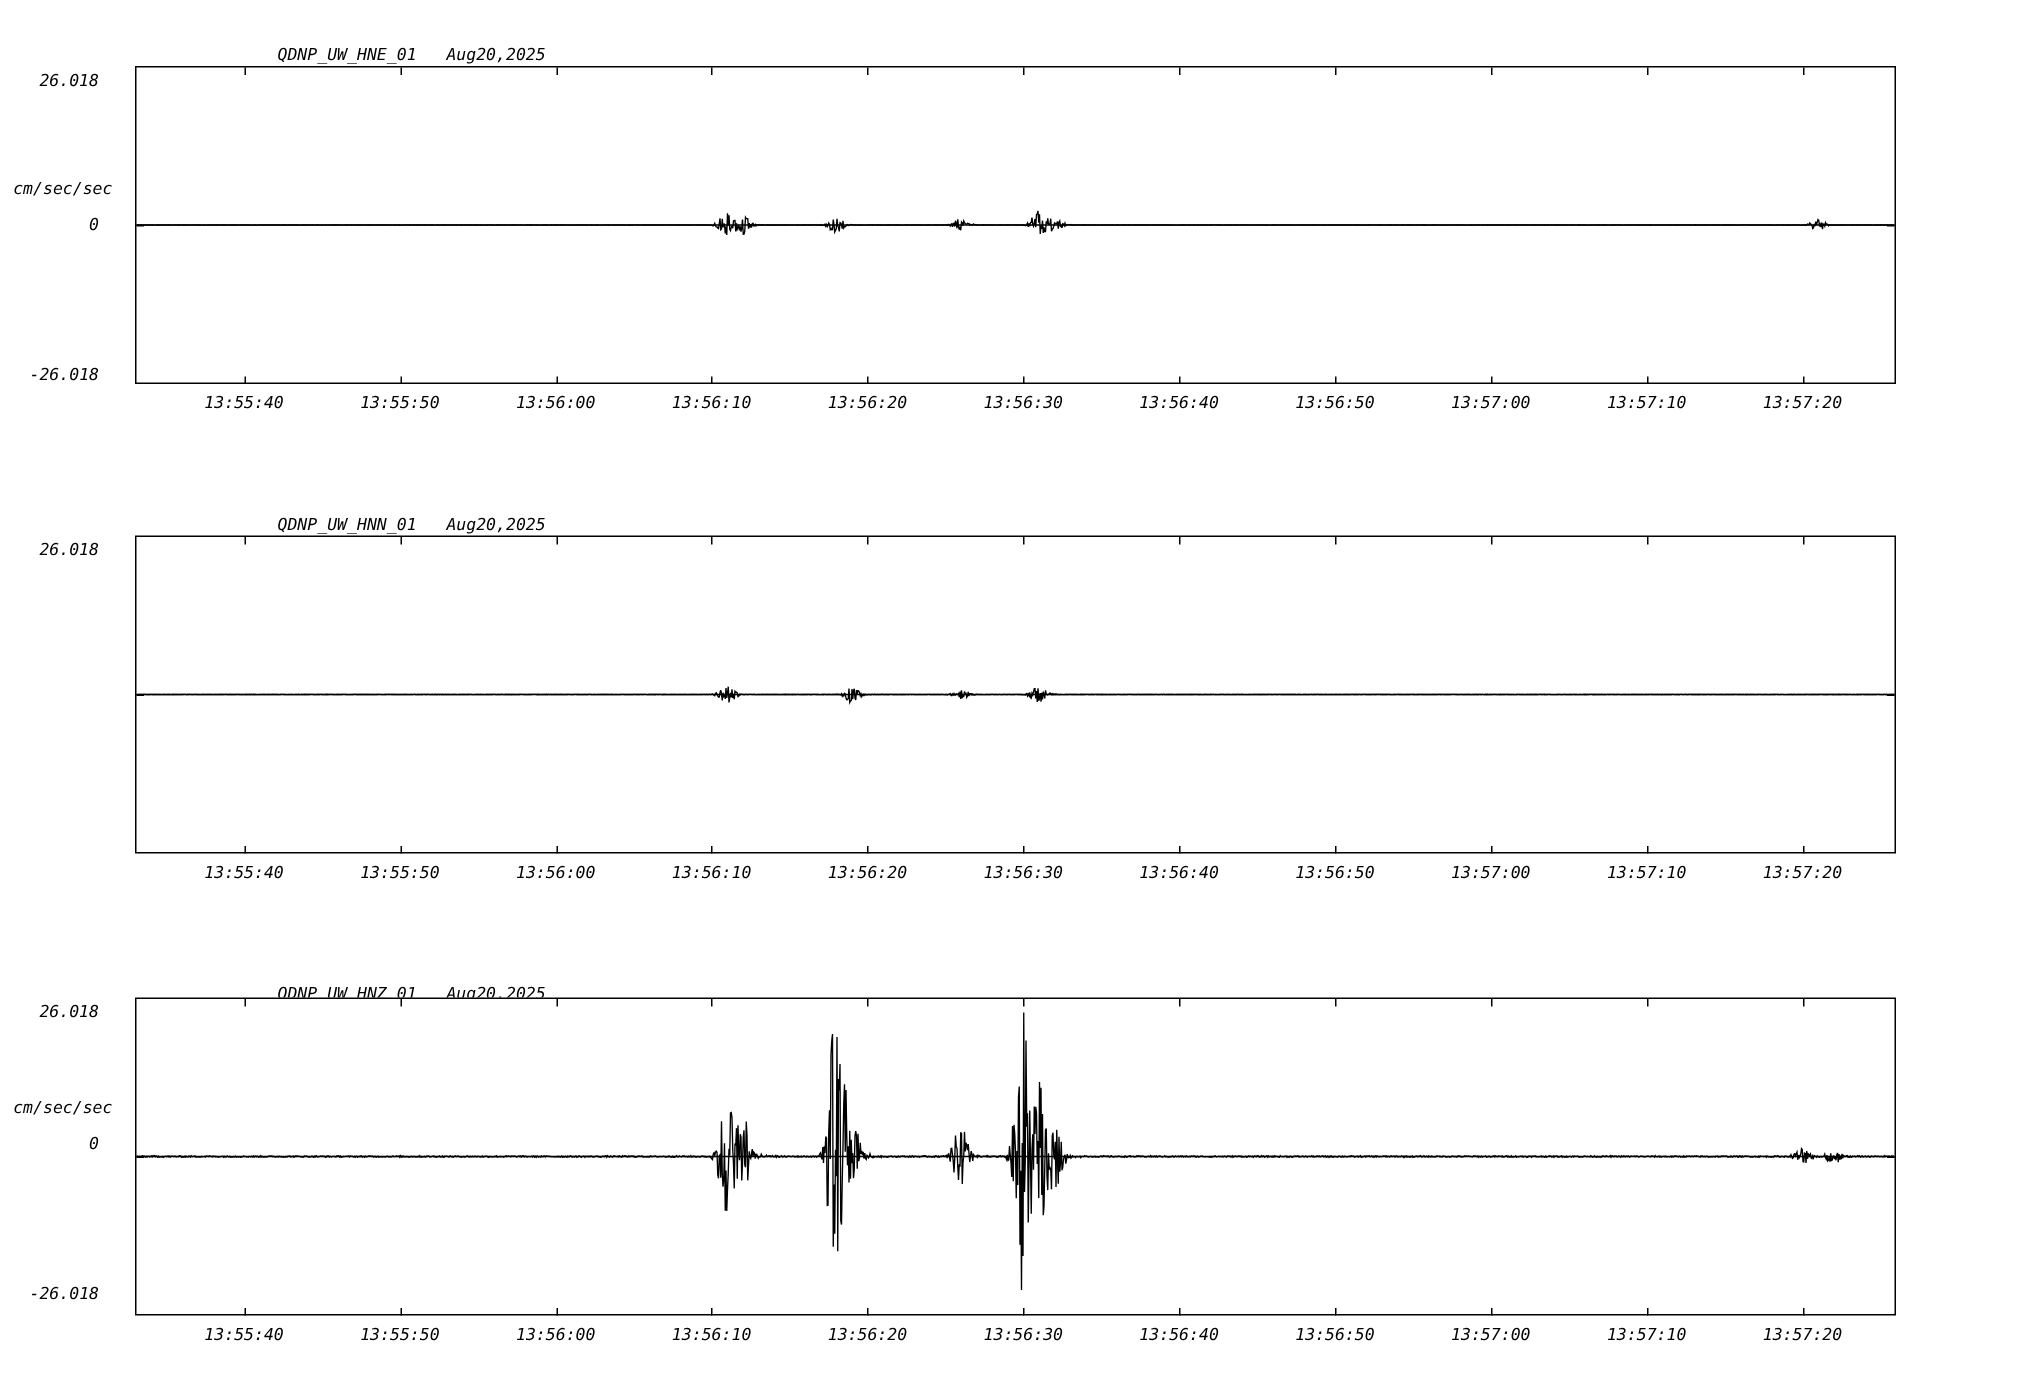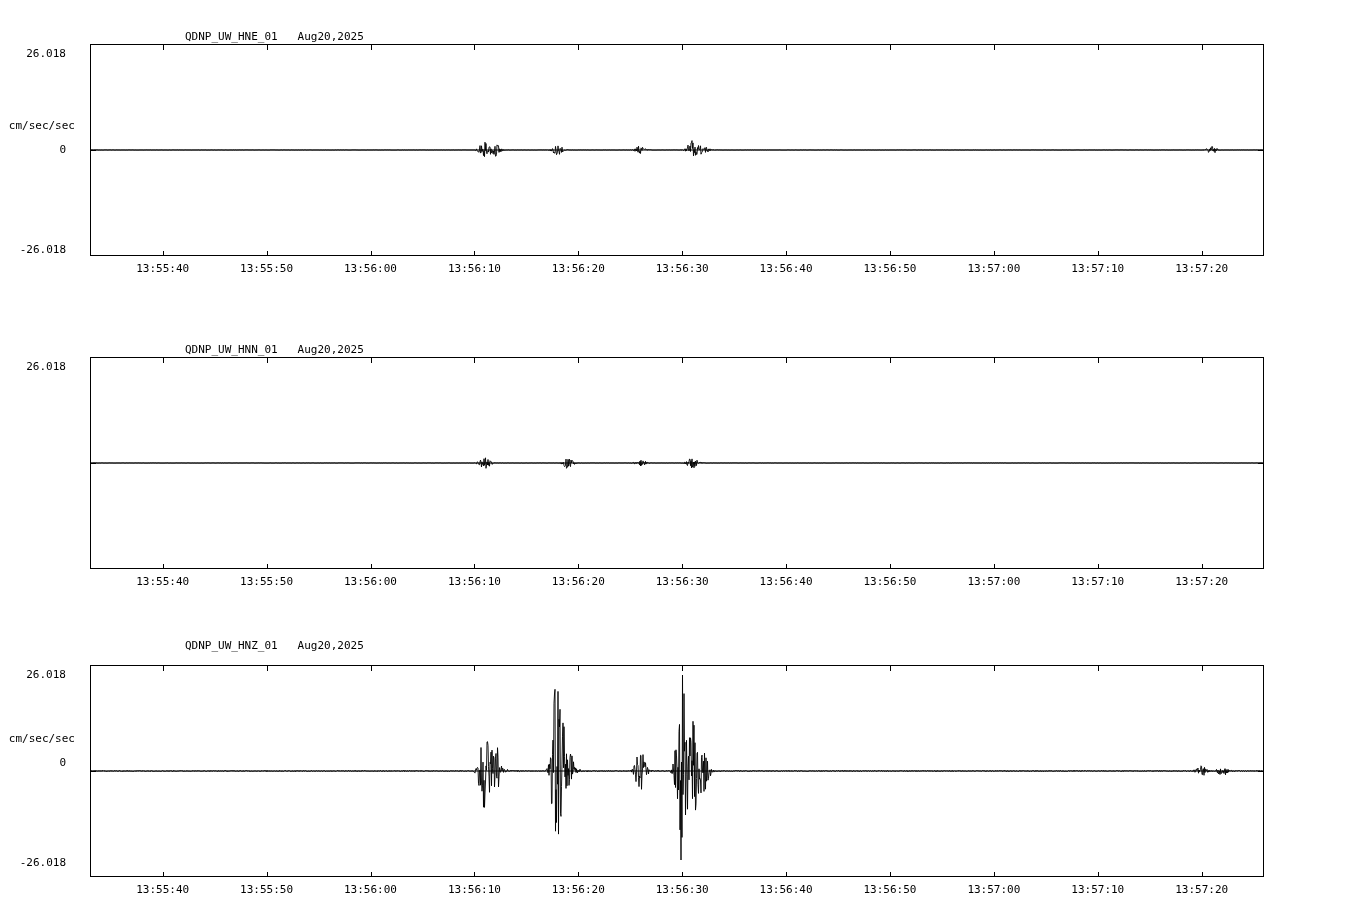--- a/index.html
+++ b/index.html
@@ -1,18 +1,18 @@
 <!DOCTYPE html>
 <html><head>
 <meta charset="utf-8">
 <style>
   html,body{margin:0;padding:0;background:#ffffff;}
   body{width:1358px;height:924px;font-family:"DejaVu Sans Mono",monospace;color:#000;overflow:hidden;}
   #root{position:relative;width:1358px;height:924px;}
-  .panel{position:absolute;left:0;width:1358px;}
+  .panel{position:absolute;left:0;width:1358px;font-style:italic;}
   .plotbox{position:absolute;border:1px solid #000;box-sizing:border-box;background:#fff;}
   .ylab-top,.ylab-bot,.ylab-zero{position:absolute;font-size:11px;text-align:right;width:70px;letter-spacing:0px;}
   .units{position:absolute;font-size:11px;text-align:right;width:80px;letter-spacing:0px;}
   .title{position:absolute;font-size:11px;white-space:pre;letter-spacing:0px;}
   .xtick{position:absolute;font-size:11px;text-align:center;width:80px;letter-spacing:0px;}
   .tickmark{position:absolute;background:#000;}
   svg.trace{position:absolute;left:0;top:0;}
 </style>
 </head>
 <body>
@@ -113,21 +113,21 @@
         <div class="tickmark" style="left: 91px; top: 158px; width: 5px; height: 1px;"></div>
         <div class="tickmark" style="left: 1258px; top: 158px; width: 5px; height: 1px;"></div>
       </div>
   <svg class="trace" width="1358" height="312">
         <path d="M91.0 157.9 L91.5 158.1 L92.0 158.0 L92.5 158.1 L93.0 158.0 L93.5 157.9 L94.0 158.0 L94.5 157.9 L95.0 158.0 L95.5 158.0 L96.0 158.0 L96.5 157.9 L97.0 157.9 L97.5 158.1 L98.0 158.0 L98.5 158.1 L99.0 158.0 L99.5 158.0 L100.0 158.0 L100.5 158.1 L101.0 157.9 L101.5 157.9 L102.0 158.1 L102.5 157.9 L103.0 158.0 L103.5 158.1 L104.0 157.9 L104.5 158.1 L105.0 158.1 L105.5 158.0 L106.0 157.9 L106.5 158.1 L107.0 158.0 L107.5 158.1 L108.0 158.1 L108.5 158.0 L109.0 158.0 L109.5 157.9 L110.0 158.1 L110.5 158.0 L111.0 158.1 L111.5 158.0 L112.0 157.9 L112.5 158.0 L113.0 157.9 L113.5 158.1 L114.0 158.1 L114.5 158.1 L115.0 157.9 L115.5 158.1 L116.0 157.9 L116.5 158.0 L117.0 158.0 L117.5 158.0 L118.0 158.0 L118.5 158.0 L119.0 158.1 L119.5 158.0 L120.0 158.0 L120.5 158.1 L121.0 158.0 L121.5 158.0 L122.0 158.0 L122.5 157.9 L123.0 157.9 L123.5 157.9 L124.0 158.1 L124.5 158.1 L125.0 157.9 L125.5 158.1 L126.0 158.0 L126.5 157.9 L127.0 157.9 L127.5 158.0 L128.0 158.1 L128.5 158.0 L129.0 158.1 L129.5 157.9 L130.0 157.9 L130.5 158.0 L131.0 158.0 L131.5 158.0 L132.0 158.1 L132.5 158.0 L133.0 158.1 L133.5 158.1 L134.0 158.1 L134.5 158.0 L135.0 158.0 L135.5 157.9 L136.0 158.0 L136.5 158.0 L137.0 158.1 L137.5 158.0 L138.0 158.0 L138.5 157.9 L139.0 158.0 L139.5 158.0 L140.0 157.9 L140.5 158.0 L141.0 157.9 L141.5 158.1 L142.0 158.1 L142.5 158.0 L143.0 158.1 L143.5 157.9 L144.0 158.0 L144.5 158.1 L145.0 158.0 L145.5 158.1 L146.0 158.0 L146.5 158.1 L147.0 157.9 L147.5 158.1 L148.0 158.0 L148.5 158.0 L149.0 158.0 L149.5 158.1 L150.0 157.9 L150.5 157.9 L151.0 158.0 L151.5 158.0 L152.0 158.1 L152.5 157.9 L153.0 158.0 L153.5 157.9 L154.0 158.0 L154.5 158.0 L155.0 158.1 L155.5 157.9 L156.0 158.0 L156.5 158.1 L157.0 158.0 L157.5 158.0 L158.0 157.9 L158.5 157.9 L159.0 158.0 L159.5 158.0 L160.0 158.0 L160.5 158.1 L161.0 158.0 L161.5 158.1 L162.0 158.0 L162.5 158.1 L163.0 158.0 L163.5 158.1 L164.0 157.9 L164.5 158.1 L165.0 157.9 L165.5 158.0 L166.0 158.0 L166.5 158.0 L167.0 158.1 L167.5 157.9 L168.0 158.1 L168.5 158.1 L169.0 157.9 L169.5 158.1 L170.0 157.9 L170.5 158.0 L171.0 158.1 L171.5 158.1 L172.0 158.1 L172.5 158.1 L173.0 158.0 L173.5 158.1 L174.0 158.0 L174.5 158.1 L175.0 157.9 L175.5 158.0 L176.0 158.0 L176.5 157.9 L177.0 158.1 L177.5 158.0 L178.0 158.1 L178.5 158.0 L179.0 158.0 L179.5 158.0 L180.0 158.1 L180.5 158.0 L181.0 158.1 L181.5 157.9 L182.0 158.1 L182.5 158.0 L183.0 157.9 L183.5 158.0 L184.0 158.0 L184.5 158.0 L185.0 157.9 L185.5 158.1 L186.0 158.1 L186.5 158.1 L187.0 158.0 L187.5 157.9 L188.0 157.9 L188.5 157.9 L189.0 158.0 L189.5 158.0 L190.0 158.0 L190.5 158.1 L191.0 158.1 L191.5 158.1 L192.0 158.1 L192.5 158.0 L193.0 158.1 L193.5 158.1 L194.0 157.9 L194.5 158.0 L195.0 158.1 L195.5 158.1 L196.0 158.1 L196.5 158.1 L197.0 158.0 L197.5 158.0 L198.0 158.1 L198.5 158.1 L199.0 157.9 L199.5 158.1 L200.0 158.1 L200.5 158.1 L201.0 158.0 L201.5 158.0 L202.0 158.0 L202.5 158.1 L203.0 157.9 L203.5 158.1 L204.0 157.9 L204.5 158.0 L205.0 158.0 L205.5 157.9 L206.0 158.1 L206.5 158.0 L207.0 157.9 L207.5 157.9 L208.0 157.9 L208.5 157.9 L209.0 158.1 L209.5 158.0 L210.0 158.1 L210.5 158.1 L211.0 158.0 L211.5 158.0 L212.0 158.0 L212.5 157.9 L213.0 158.0 L213.5 157.9 L214.0 157.9 L214.5 158.0 L215.0 157.9 L215.5 158.1 L216.0 158.1 L216.5 158.0 L217.0 158.1 L217.5 157.9 L218.0 158.1 L218.5 157.9 L219.0 158.1 L219.5 158.0 L220.0 157.9 L220.5 157.9 L221.0 157.9 L221.5 158.1 L222.0 158.0 L222.5 157.9 L223.0 158.1 L223.5 158.1 L224.0 158.1 L224.5 157.9 L225.0 158.0 L225.5 158.0 L226.0 157.9 L226.5 158.0 L227.0 158.1 L227.5 158.0 L228.0 158.0 L228.5 157.9 L229.0 157.9 L229.5 157.9 L230.0 157.9 L230.5 158.0 L231.0 158.0 L231.5 158.1 L232.0 158.1 L232.5 158.1 L233.0 158.1 L233.5 158.0 L234.0 158.1 L234.5 158.0 L235.0 158.1 L235.5 158.0 L236.0 157.9 L236.5 157.9 L237.0 157.9 L237.5 158.0 L238.0 157.9 L238.5 158.1 L239.0 158.0 L239.5 158.0 L240.0 157.9 L240.5 158.0 L241.0 158.0 L241.5 158.0 L242.0 158.1 L242.5 158.0 L243.0 158.0 L243.5 158.0 L244.0 157.9 L244.5 158.0 L245.0 157.9 L245.5 158.0 L246.0 158.0 L246.5 157.9 L247.0 158.1 L247.5 158.0 L248.0 158.1 L248.5 158.0 L249.0 158.0 L249.5 158.1 L250.0 158.1 L250.5 158.0 L251.0 158.0 L251.5 157.9 L252.0 158.0 L252.5 157.9 L253.0 157.9 L253.5 157.9 L254.0 158.1 L254.5 158.1 L255.0 158.0 L255.5 158.1 L256.0 158.1 L256.5 158.0 L257.0 158.0 L257.5 158.0 L258.0 157.9 L258.5 157.9 L259.0 157.9 L259.5 158.0 L260.0 157.9 L260.5 157.9 L261.0 158.0 L261.5 157.9 L262.0 158.0 L262.5 158.0 L263.0 158.0 L263.5 158.0 L264.0 158.0 L264.5 158.1 L265.0 158.0 L265.5 158.1 L266.0 158.0 L266.5 158.1 L267.0 158.0 L267.5 158.1 L268.0 158.0 L268.5 158.1 L269.0 157.9 L269.5 158.0 L270.0 158.0 L270.5 157.9 L271.0 158.0 L271.5 158.1 L272.0 158.0 L272.5 158.1 L273.0 158.1 L273.5 158.1 L274.0 157.9 L274.5 158.1 L275.0 158.1 L275.5 157.9 L276.0 157.9 L276.5 157.9 L277.0 158.0 L277.5 158.1 L278.0 158.1 L278.5 158.0 L279.0 158.0 L279.5 158.1 L280.0 158.0 L280.5 158.1 L281.0 157.9 L281.5 158.1 L282.0 157.9 L282.5 157.9 L283.0 157.9 L283.5 158.0 L284.0 158.0 L284.5 157.9 L285.0 158.0 L285.5 157.9 L286.0 157.9 L286.5 158.1 L287.0 158.1 L287.5 158.0 L288.0 157.9 L288.5 158.0 L289.0 158.1 L289.5 158.0 L290.0 158.0 L290.5 158.0 L291.0 157.9 L291.5 158.1 L292.0 157.9 L292.5 157.9 L293.0 158.1 L293.5 157.9 L294.0 157.9 L294.5 158.1 L295.0 157.9 L295.5 158.1 L296.0 158.1 L296.5 157.9 L297.0 158.0 L297.5 157.9 L298.0 158.1 L298.5 158.0 L299.0 158.0 L299.5 157.9 L300.0 158.1 L300.5 158.1 L301.0 158.0 L301.5 158.1 L302.0 157.9 L302.5 158.0 L303.0 158.0 L303.5 157.9 L304.0 158.0 L304.5 158.1 L305.0 158.1 L305.5 158.1 L306.0 158.1 L306.5 157.9 L307.0 158.1 L307.5 158.0 L308.0 158.1 L308.5 157.9 L309.0 158.1 L309.5 158.0 L310.0 158.0 L310.5 158.1 L311.0 158.0 L311.5 158.0 L312.0 158.0 L312.5 157.9 L313.0 158.0 L313.5 157.9 L314.0 157.9 L314.5 158.1 L315.0 158.1 L315.5 158.1 L316.0 158.1 L316.5 158.1 L317.0 158.0 L317.5 158.0 L318.0 158.0 L318.5 158.0 L319.0 158.0 L319.5 158.1 L320.0 158.0 L320.5 157.9 L321.0 158.0 L321.5 158.1 L322.0 158.0 L322.5 158.1 L323.0 158.1 L323.5 158.1 L324.0 158.1 L324.5 157.9 L325.0 158.1 L325.5 158.0 L326.0 158.1 L326.5 157.9 L327.0 158.0 L327.5 158.0 L328.0 157.9 L328.5 158.0 L329.0 157.9 L329.5 157.9 L330.0 157.9 L330.5 158.1 L331.0 158.1 L331.5 158.0 L332.0 157.9 L332.5 158.0 L333.0 158.1 L333.5 158.0 L334.0 158.0 L334.5 157.9 L335.0 157.9 L335.5 158.1 L336.0 158.1 L336.5 158.1 L337.0 157.9 L337.5 158.1 L338.0 158.0 L338.5 157.9 L339.0 158.0 L339.5 157.9 L340.0 158.0 L340.5 157.9 L341.0 158.1 L341.5 157.9 L342.0 158.0 L342.5 157.9 L343.0 158.1 L343.5 158.0 L344.0 158.0 L344.5 158.1 L345.0 158.1 L345.5 157.9 L346.0 158.0 L346.5 158.0 L347.0 157.9 L347.5 157.9 L348.0 157.9 L348.5 157.9 L349.0 158.1 L349.5 158.0 L350.0 158.0 L350.5 158.1 L351.0 158.0 L351.5 158.1 L352.0 158.0 L352.5 158.1 L353.0 157.9 L353.5 158.1 L354.0 158.0 L354.5 158.0 L355.0 157.9 L355.5 157.9 L356.0 157.9 L356.5 157.9 L357.0 157.9 L357.5 157.9 L358.0 158.1 L358.5 157.9 L359.0 158.1 L359.5 157.9 L360.0 158.0 L360.5 158.1 L361.0 158.1 L361.5 157.9 L362.0 158.0 L362.5 158.1 L363.0 158.0 L363.5 157.9 L364.0 158.1 L364.5 157.9 L365.0 158.1 L365.5 157.9 L366.0 157.9 L366.5 158.1 L367.0 158.0 L367.5 158.0 L368.0 158.0 L368.5 158.1 L369.0 158.0 L369.5 158.0 L370.0 158.0 L370.5 157.9 L371.0 158.0 L371.5 157.9 L372.0 158.1 L372.5 158.0 L373.0 158.1 L373.5 157.9 L374.0 158.1 L374.5 158.0 L375.0 158.0 L375.5 158.0 L376.0 158.1 L376.5 158.1 L377.0 158.0 L377.5 158.0 L378.0 157.9 L378.5 158.0 L379.0 157.9 L379.5 157.9 L380.0 158.0 L380.5 158.1 L381.0 158.1 L381.5 158.0 L382.0 158.0 L382.5 158.1 L383.0 157.9 L383.5 157.9 L384.0 157.9 L384.5 158.0 L385.0 158.0 L385.5 157.9 L386.0 158.0 L386.5 158.0 L387.0 158.1 L387.5 158.1 L388.0 158.0 L388.5 158.0 L389.0 158.1 L389.5 158.0 L390.0 158.0 L390.5 158.1 L391.0 157.9 L391.5 158.0 L392.0 158.1 L392.5 157.9 L393.0 157.9 L393.5 157.9 L394.0 158.0 L394.5 158.1 L395.0 158.1 L395.5 158.1 L396.0 158.0 L396.5 157.9 L397.0 158.1 L397.5 158.1 L398.0 158.0 L398.5 158.1 L399.0 158.0 L399.5 158.0 L400.0 158.1 L400.5 158.0 L401.0 158.0 L401.5 158.0 L402.0 158.0 L402.5 158.0 L403.0 158.0 L403.5 157.9 L404.0 158.0 L404.5 158.0 L405.0 157.9 L405.5 158.1 L406.0 158.0 L406.5 157.9 L407.0 158.1 L407.5 158.0 L408.0 158.0 L408.5 158.0 L409.0 158.1 L409.5 158.1 L410.0 158.1 L410.5 158.0 L411.0 158.0 L411.5 158.1 L412.0 158.1 L412.5 158.1 L413.0 158.0 L413.5 158.1 L414.0 158.0 L414.5 157.9 L415.0 157.9 L415.5 157.9 L416.0 158.0 L416.5 158.0 L417.0 158.1 L417.5 158.1 L418.0 157.9 L418.5 158.0 L419.0 158.1 L419.5 158.0 L420.0 157.9 L420.5 158.1 L421.0 158.0 L421.5 158.1 L422.0 158.0 L422.5 158.0 L423.0 157.9 L423.5 157.9 L424.0 158.1 L424.5 158.0 L425.0 157.9 L425.5 158.0 L426.0 158.0 L426.5 158.1 L427.0 157.9 L427.5 157.9 L428.0 158.0 L428.5 157.9 L429.0 158.0 L429.5 157.9 L430.0 157.9 L430.5 157.9 L431.0 158.1 L431.5 158.1 L432.0 158.1 L432.5 158.0 L433.0 158.0 L433.5 158.1 L434.0 157.9 L434.5 158.1 L435.0 158.0 L435.5 157.9 L436.0 158.1 L436.5 157.9 L437.0 158.1 L437.5 157.9 L438.0 157.9 L438.5 158.0 L439.0 158.1 L439.5 157.9 L440.0 157.9 L440.5 157.9 L441.0 158.1 L441.5 158.1 L442.0 157.9 L442.5 158.1 L443.0 157.9 L443.5 158.1 L444.0 158.0 L444.5 158.0 L445.0 158.1 L445.5 158.1 L446.0 158.1 L446.5 158.0 L447.0 158.0 L447.5 158.0 L448.0 158.1 L448.5 157.9 L449.0 158.0 L449.5 157.9 L450.0 158.0 L450.5 158.1 L451.0 158.0 L451.5 158.1 L452.0 158.0 L452.5 158.1 L453.0 158.0 L453.5 158.0 L454.0 158.0 L454.5 158.1 L455.0 158.0 L455.5 158.1 L456.0 157.9 L456.5 158.0 L457.0 157.9 L457.5 158.0 L458.0 158.1 L458.5 158.1 L459.0 158.1 L459.5 158.0 L460.0 158.0 L460.5 158.1 L461.0 158.0 L461.5 158.0 L462.0 158.0 L462.5 158.0 L463.0 157.9 L463.5 158.0 L464.0 158.1 L464.5 158.0 L465.0 157.9 L465.5 158.1 L466.0 158.1 L466.5 158.0 L467.0 158.0 L467.5 157.9 L468.0 158.0 L468.5 158.1 L469.0 157.9 L469.5 157.9 L470.0 158.0 L470.5 158.1 L471.0 157.9 L471.5 158.1 L472.0 158.0 L472.5 158.1 L473.0 157.8 L473.5 158.1 L474.0 158.1 L474.5 157.8 L475.0 157.7 L475.5 158.0 L476.0 158.5 L476.5 158.8 L477.0 157.2 L477.5 156.8 L478.0 157.7 L478.5 159.0 L479.0 159.7 L479.5 159.7 L480.0 156.7 L480.5 155.1 L481.0 157.6 L481.5 162.0 L482.0 156.8 L482.5 159.3 L483.0 158.6 L483.5 160.9 L484.0 153.7 L484.5 160.3 L485.0 157.2 L485.5 152.8 L486.0 163.3 L486.5 159.9 L487.0 156.9 L487.5 160.0 L488.0 154.5 L488.5 160.3 L489.0 157.5 L489.5 161.2 L490.0 155.8 L490.5 156.4 L491.0 156.5 L491.5 156.9 L492.0 159.4 L492.5 159.1 L493.0 157.9 L493.5 158.2 L494.0 157.7 L494.5 157.9 L495.0 157.9 L495.5 157.9 L496.0 158.2 L496.5 158.0 L497.0 157.9 L497.5 157.9 L498.0 157.9 L498.5 158.1 L499.0 157.9 L499.5 157.9 L500.0 157.9 L500.5 157.9 L501.0 157.9 L501.5 158.1 L502.0 158.0 L502.5 157.8 L503.0 158.0 L503.5 158.1 L504.0 158.1 L504.5 158.1 L505.0 158.1 L505.5 158.0 L506.0 157.9 L506.5 158.1 L507.0 158.1 L507.5 157.9 L508.0 158.0 L508.5 157.9 L509.0 158.0 L509.5 158.1 L510.0 158.0 L510.5 158.0 L511.0 158.0 L511.5 158.0 L512.0 158.0 L512.5 157.9 L513.0 158.1 L513.5 158.0 L514.0 158.0 L514.5 158.1 L515.0 158.0 L515.5 158.0 L516.0 158.0 L516.5 158.0 L517.0 157.9 L517.5 158.0 L518.0 157.9 L518.5 158.0 L519.0 158.1 L519.5 158.1 L520.0 158.0 L520.5 158.1 L521.0 158.1 L521.5 157.9 L522.0 158.0 L522.5 158.1 L523.0 157.9 L523.5 158.1 L524.0 157.9 L524.5 158.1 L525.0 158.0 L525.5 158.0 L526.0 158.0 L526.5 157.9 L527.0 158.1 L527.5 158.1 L528.0 157.9 L528.5 158.1 L529.0 157.9 L529.5 158.0 L530.0 157.9 L530.5 158.0 L531.0 158.1 L531.5 157.9 L532.0 157.9 L532.5 158.0 L533.0 158.1 L533.5 158.1 L534.0 157.9 L534.5 158.0 L535.0 157.9 L535.5 158.1 L536.0 157.9 L536.5 158.0 L537.0 158.1 L537.5 157.9 L538.0 158.1 L538.5 158.0 L539.0 157.9 L539.5 157.9 L540.0 158.1 L540.5 157.9 L541.0 158.0 L541.5 158.1 L542.0 157.9 L542.5 157.9 L543.0 157.9 L543.5 157.9 L544.0 158.1 L544.5 158.0 L545.0 158.0 L545.5 158.0 L546.0 158.1 L546.5 158.1 L547.0 158.1 L547.5 158.1 L548.0 158.1 L548.5 157.9 L549.0 158.1 L549.5 157.9 L550.0 157.9 L550.5 158.0 L551.0 158.1 L551.5 158.0 L552.0 158.0 L552.5 158.0 L553.0 158.0 L553.5 157.9 L554.0 158.1 L554.5 158.1 L555.0 157.9 L555.5 158.0 L556.0 158.0 L556.5 157.9 L557.0 158.0 L557.5 158.0 L558.0 157.7 L558.5 158.1 L559.0 157.9 L559.5 158.0 L560.0 158.1 L560.5 158.3 L561.0 157.5 L561.5 159.1 L562.0 158.1 L562.5 158.9 L563.0 157.2 L563.5 157.6 L564.0 160.4 L564.5 161.5 L565.0 161.4 L565.5 160.5 L566.0 154.1 L566.5 163.3 L567.0 162.3 L567.5 162.0 L568.0 154.3 L568.5 161.2 L569.0 155.4 L569.5 154.2 L570.0 160.4 L570.5 161.6 L571.0 155.0 L571.5 157.7 L572.0 155.5 L572.5 155.7 L573.0 156.5 L573.5 158.8 L574.0 157.6 L574.5 159.4 L575.0 158.1 L575.5 158.6 L576.0 157.7 L576.5 158.5 L577.0 157.9 L577.5 158.1 L578.0 158.3 L578.5 157.9 L579.0 158.0 L579.5 158.0 L580.0 158.0 L580.5 158.2 L581.0 158.0 L581.5 157.9 L582.0 157.9 L582.5 158.1 L583.0 157.8 L583.5 158.1 L584.0 158.0 L584.5 158.1 L585.0 158.0 L585.5 158.0 L586.0 157.9 L586.5 158.1 L587.0 158.0 L587.5 158.0 L588.0 157.8 L588.5 158.0 L589.0 158.0 L589.5 158.1 L590.0 158.0 L590.5 157.9 L591.0 158.0 L591.5 157.9 L592.0 158.1 L592.5 157.9 L593.0 158.0 L593.5 157.9 L594.0 157.9 L594.5 157.9 L595.0 157.9 L595.5 158.1 L596.0 157.9 L596.5 158.0 L597.0 158.0 L597.5 158.0 L598.0 157.9 L598.5 158.1 L599.0 158.1 L599.5 157.9 L600.0 158.0 L600.5 158.0 L601.0 157.9 L601.5 158.1 L602.0 157.9 L602.5 158.1 L603.0 158.0 L603.5 158.0 L604.0 158.1 L604.5 157.9 L605.0 157.9 L605.5 158.1 L606.0 157.9 L606.5 157.9 L607.0 157.9 L607.5 158.0 L608.0 158.0 L608.5 157.9 L609.0 157.9 L609.5 158.1 L610.0 158.0 L610.5 158.0 L611.0 158.1 L611.5 158.0 L612.0 158.1 L612.5 158.0 L613.0 158.0 L613.5 158.0 L614.0 157.9 L614.5 158.1 L615.0 158.1 L615.5 158.0 L616.0 158.1 L616.5 158.0 L617.0 158.0 L617.5 158.1 L618.0 158.0 L618.5 157.9 L619.0 157.9 L619.5 157.9 L620.0 158.0 L620.5 158.0 L621.0 158.1 L621.5 158.0 L622.0 157.9 L622.5 158.0 L623.0 157.9 L623.5 158.0 L624.0 158.1 L624.5 157.9 L625.0 158.0 L625.5 157.9 L626.0 158.1 L626.5 158.0 L627.0 158.0 L627.5 158.1 L628.0 157.9 L628.5 157.9 L629.0 158.1 L629.5 158.1 L630.0 158.2 L630.5 158.0 L631.0 157.9 L631.5 158.3 L632.0 157.9 L632.5 157.9 L633.0 157.7 L633.5 157.4 L634.0 158.6 L634.5 158.8 L635.0 157.7 L635.5 158.3 L636.0 157.3 L636.5 158.3 L637.0 158.3 L637.5 157.5 L638.0 157.7 L638.5 158.1 L639.0 157.4 L639.5 159.8 L640.0 156.0 L640.5 161.0 L641.0 155.2 L641.5 160.4 L642.0 158.8 L642.5 159.2 L643.0 155.9 L643.5 157.7 L644.0 157.2 L644.5 159.9 L645.0 158.8 L645.5 156.3 L646.0 159.1 L646.5 157.5 L647.0 157.4 L647.5 157.4 L648.0 158.3 L648.5 157.7 L649.0 158.2 L649.5 158.3 L650.0 158.3 L650.5 157.9 L651.0 158.0 L651.5 157.8 L652.0 158.1 L652.5 158.0 L653.0 158.1 L653.5 158.0 L654.0 158.0 L654.5 157.9 L655.0 158.1 L655.5 158.1 L656.0 158.1 L656.5 158.1 L657.0 158.1 L657.5 158.0 L658.0 157.9 L658.5 158.0 L659.0 158.1 L659.5 158.0 L660.0 158.1 L660.5 158.0 L661.0 157.9 L661.5 157.9 L662.0 157.9 L662.5 158.0 L663.0 158.1 L663.5 158.0 L664.0 157.9 L664.5 158.0 L665.0 158.1 L665.5 158.1 L666.0 157.9 L666.5 157.9 L667.0 158.1 L667.5 158.1 L668.0 158.1 L668.5 158.0 L669.0 158.0 L669.5 157.9 L670.0 157.9 L670.5 158.0 L671.0 158.1 L671.5 157.9 L672.0 158.0 L672.5 157.9 L673.0 157.9 L673.5 158.0 L674.0 158.1 L674.5 158.1 L675.0 158.0 L675.5 157.9 L676.0 158.1 L676.5 158.0 L677.0 157.9 L677.5 157.9 L678.0 157.9 L678.5 158.0 L679.0 158.0 L679.5 157.9 L680.0 158.0 L680.5 158.0 L681.0 157.9 L681.5 158.2 L682.0 158.2 L682.5 158.1 L683.0 158.1 L683.5 158.4 L684.0 157.6 L684.5 157.3 L685.0 159.0 L685.5 157.7 L686.0 158.8 L686.5 156.6 L687.0 160.1 L687.5 160.5 L688.0 157.1 L688.5 158.3 L689.0 156.4 L689.5 154.1 L690.0 154.1 L690.5 160.7 L691.0 155.7 L691.5 162.9 L692.0 153.9 L692.5 162.2 L693.0 160.8 L693.5 157.1 L694.0 162.8 L694.5 156.9 L695.0 161.3 L695.5 156.1 L696.0 157.7 L696.5 160.6 L697.0 155.2 L697.5 157.6 L698.0 158.1 L698.5 158.3 L699.0 157.7 L699.5 157.7 L700.0 157.0 L700.5 157.3 L701.0 158.1 L701.5 157.5 L702.0 158.3 L702.5 157.7 L703.0 158.1 L703.5 157.6 L704.0 158.2 L704.5 157.7 L705.0 158.0 L705.5 158.0 L706.0 158.1 L706.5 158.2 L707.0 157.9 L707.5 158.1 L708.0 158.1 L708.5 158.1 L709.0 158.1 L709.5 158.1 L710.0 158.1 L710.5 157.9 L711.0 158.0 L711.5 158.0 L712.0 158.0 L712.5 158.1 L713.0 157.9 L713.5 157.9 L714.0 158.0 L714.5 158.0 L715.0 158.0 L715.5 158.0 L716.0 158.0 L716.5 158.0 L717.0 157.9 L717.5 158.1 L718.0 158.0 L718.5 158.0 L719.0 158.1 L719.5 158.1 L720.0 158.1 L720.5 157.9 L721.0 158.1 L721.5 157.9 L722.0 158.1 L722.5 158.0 L723.0 157.9 L723.5 158.0 L724.0 157.9 L724.5 157.9 L725.0 157.9 L725.5 158.0 L726.0 158.1 L726.5 158.0 L727.0 157.9 L727.5 158.0 L728.0 158.1 L728.5 157.9 L729.0 158.1 L729.5 158.1 L730.0 157.9 L730.5 157.9 L731.0 158.0 L731.5 158.0 L732.0 158.0 L732.5 157.9 L733.0 158.0 L733.5 157.9 L734.0 158.1 L734.5 157.9 L735.0 158.1 L735.5 157.9 L736.0 158.0 L736.5 157.9 L737.0 158.1 L737.5 158.0 L738.0 158.0 L738.5 158.1 L739.0 158.1 L739.5 158.0 L740.0 158.0 L740.5 157.9 L741.0 158.1 L741.5 158.0 L742.0 158.1 L742.5 158.0 L743.0 157.9 L743.5 158.0 L744.0 158.1 L744.5 158.1 L745.0 157.9 L745.5 157.9 L746.0 157.9 L746.5 158.1 L747.0 158.0 L747.5 158.1 L748.0 158.1 L748.5 157.9 L749.0 158.0 L749.5 157.9 L750.0 158.1 L750.5 158.0 L751.0 158.1 L751.5 158.0 L752.0 157.9 L752.5 157.9 L753.0 158.0 L753.5 157.9 L754.0 157.9 L754.5 158.0 L755.0 158.0 L755.5 158.1 L756.0 158.0 L756.5 158.1 L757.0 158.0 L757.5 158.1 L758.0 158.0 L758.5 158.0 L759.0 157.9 L759.5 157.9 L760.0 158.1 L760.5 157.9 L761.0 158.0 L761.5 158.1 L762.0 158.0 L762.5 157.9 L763.0 158.0 L763.5 158.1 L764.0 157.9 L764.5 158.0 L765.0 158.0 L765.5 158.0 L766.0 158.0 L766.5 158.0 L767.0 158.0 L767.5 157.9 L768.0 158.0 L768.5 157.9 L769.0 158.1 L769.5 158.0 L770.0 158.1 L770.5 157.9 L771.0 157.9 L771.5 158.1 L772.0 158.1 L772.5 158.0 L773.0 158.1 L773.5 158.1 L774.0 157.9 L774.5 157.9 L775.0 158.1 L775.5 157.9 L776.0 157.9 L776.5 158.0 L777.0 158.1 L777.5 158.1 L778.0 157.9 L778.5 158.0 L779.0 158.0 L779.5 158.0 L780.0 158.0 L780.5 158.0 L781.0 158.0 L781.5 158.0 L782.0 158.0 L782.5 158.1 L783.0 158.1 L783.5 158.1 L784.0 157.9 L784.5 158.0 L785.0 157.9 L785.5 158.0 L786.0 158.1 L786.5 158.0 L787.0 158.0 L787.5 158.0 L788.0 158.0 L788.5 158.1 L789.0 157.9 L789.5 158.0 L790.0 158.1 L790.5 158.0 L791.0 158.0 L791.5 158.1 L792.0 158.0 L792.5 158.0 L793.0 158.0 L793.5 158.1 L794.0 157.9 L794.5 158.1 L795.0 157.9 L795.5 158.0 L796.0 158.0 L796.5 158.1 L797.0 157.9 L797.5 157.9 L798.0 158.1 L798.5 158.0 L799.0 157.9 L799.5 158.1 L800.0 157.9 L800.5 158.0 L801.0 158.1 L801.5 158.1 L802.0 158.1 L802.5 158.0 L803.0 158.0 L803.5 158.0 L804.0 157.9 L804.5 158.0 L805.0 158.1 L805.5 158.0 L806.0 158.1 L806.5 158.1 L807.0 157.9 L807.5 158.1 L808.0 158.0 L808.5 157.9 L809.0 157.9 L809.5 158.1 L810.0 158.1 L810.5 158.0 L811.0 158.1 L811.5 158.1 L812.0 158.1 L812.5 158.1 L813.0 158.0 L813.5 158.0 L814.0 158.0 L814.5 157.9 L815.0 157.9 L815.5 158.0 L816.0 157.9 L816.5 158.1 L817.0 158.1 L817.5 158.0 L818.0 158.0 L818.5 158.1 L819.0 157.9 L819.5 158.0 L820.0 158.1 L820.5 158.1 L821.0 158.1 L821.5 158.0 L822.0 158.0 L822.5 158.1 L823.0 158.0 L823.5 157.9 L824.0 158.1 L824.5 157.9 L825.0 157.9 L825.5 158.0 L826.0 158.0 L826.5 158.1 L827.0 158.0 L827.5 158.1 L828.0 157.9 L828.5 158.1 L829.0 158.0 L829.5 158.1 L830.0 158.1 L830.5 158.1 L831.0 158.0 L831.5 158.1 L832.0 158.1 L832.5 158.0 L833.0 158.1 L833.5 158.0 L834.0 157.9 L834.5 158.1 L835.0 158.1 L835.5 157.9 L836.0 158.0 L836.5 157.9 L837.0 158.0 L837.5 158.0 L838.0 158.1 L838.5 158.0 L839.0 157.9 L839.5 158.0 L840.0 157.9 L840.5 158.1 L841.0 157.9 L841.5 158.0 L842.0 158.0 L842.5 158.0 L843.0 157.9 L843.5 158.1 L844.0 158.0 L844.5 158.0 L845.0 157.9 L845.5 158.0 L846.0 157.9 L846.5 157.9 L847.0 158.1 L847.5 158.0 L848.0 158.0 L848.5 158.1 L849.0 158.1 L849.5 157.9 L850.0 157.9 L850.5 158.0 L851.0 158.0 L851.5 158.0 L852.0 158.1 L852.5 157.9 L853.0 157.9 L853.5 157.9 L854.0 158.1 L854.5 158.0 L855.0 158.0 L855.5 157.9 L856.0 158.0 L856.5 158.1 L857.0 158.0 L857.5 157.9 L858.0 158.0 L858.5 158.0 L859.0 158.0 L859.5 158.0 L860.0 158.0 L860.5 158.0 L861.0 157.9 L861.5 158.0 L862.0 158.0 L862.5 157.9 L863.0 158.0 L863.5 157.9 L864.0 158.1 L864.5 158.1 L865.0 158.0 L865.5 158.0 L866.0 157.9 L866.5 158.0 L867.0 158.0 L867.5 158.1 L868.0 158.1 L868.5 158.1 L869.0 158.0 L869.5 158.0 L870.0 157.9 L870.5 158.0 L871.0 157.9 L871.5 158.1 L872.0 158.1 L872.5 158.0 L873.0 158.1 L873.5 157.9 L874.0 157.9 L874.5 158.0 L875.0 158.1 L875.5 158.0 L876.0 158.0 L876.5 157.9 L877.0 158.0 L877.5 158.0 L878.0 157.9 L878.5 157.9 L879.0 158.0 L879.5 158.1 L880.0 158.0 L880.5 158.0 L881.0 158.0 L881.5 157.9 L882.0 158.1 L882.5 158.1 L883.0 158.0 L883.5 157.9 L884.0 158.0 L884.5 158.0 L885.0 158.1 L885.5 158.1 L886.0 158.0 L886.5 158.1 L887.0 158.0 L887.5 158.1 L888.0 158.0 L888.5 158.0 L889.0 158.1 L889.5 158.1 L890.0 157.9 L890.5 158.0 L891.0 158.0 L891.5 157.9 L892.0 158.1 L892.5 158.0 L893.0 158.1 L893.5 157.9 L894.0 158.1 L894.5 158.1 L895.0 158.0 L895.5 158.1 L896.0 157.9 L896.5 158.0 L897.0 158.0 L897.5 157.9 L898.0 158.0 L898.5 158.0 L899.0 158.0 L899.5 158.1 L900.0 158.0 L900.5 158.1 L901.0 157.9 L901.5 157.9 L902.0 158.0 L902.5 157.9 L903.0 158.0 L903.5 157.9 L904.0 158.0 L904.5 158.0 L905.0 158.0 L905.5 158.1 L906.0 157.9 L906.5 157.9 L907.0 158.1 L907.5 158.0 L908.0 158.1 L908.5 157.9 L909.0 157.9 L909.5 157.9 L910.0 157.9 L910.5 158.0 L911.0 158.0 L911.5 158.0 L912.0 158.1 L912.5 158.0 L913.0 157.9 L913.5 158.1 L914.0 158.0 L914.5 158.0 L915.0 157.9 L915.5 157.9 L916.0 158.0 L916.5 158.0 L917.0 157.9 L917.5 158.0 L918.0 157.9 L918.5 157.9 L919.0 158.0 L919.5 157.9 L920.0 157.9 L920.5 158.0 L921.0 158.0 L921.5 157.9 L922.0 158.0 L922.5 158.0 L923.0 158.0 L923.5 158.1 L924.0 157.9 L924.5 158.1 L925.0 158.0 L925.5 157.9 L926.0 157.9 L926.5 158.0 L927.0 158.1 L927.5 158.1 L928.0 158.1 L928.5 158.1 L929.0 158.1 L929.5 157.9 L930.0 158.1 L930.5 158.1 L931.0 157.9 L931.5 157.9 L932.0 157.9 L932.5 158.0 L933.0 158.0 L933.5 157.9 L934.0 158.0 L934.5 158.1 L935.0 158.0 L935.5 158.0 L936.0 158.1 L936.5 158.1 L937.0 157.9 L937.5 158.0 L938.0 158.0 L938.5 158.0 L939.0 158.0 L939.5 158.1 L940.0 158.0 L940.5 157.9 L941.0 157.9 L941.5 157.9 L942.0 158.0 L942.5 158.0 L943.0 158.0 L943.5 158.1 L944.0 158.1 L944.5 158.1 L945.0 157.9 L945.5 158.1 L946.0 158.0 L946.5 157.9 L947.0 157.9 L947.5 158.0 L948.0 158.0 L948.5 157.9 L949.0 158.0 L949.5 158.1 L950.0 157.9 L950.5 158.0 L951.0 158.0 L951.5 158.1 L952.0 158.0 L952.5 157.9 L953.0 158.1 L953.5 158.0 L954.0 158.1 L954.5 157.9 L955.0 158.0 L955.5 157.9 L956.0 158.0 L956.5 158.0 L957.0 158.0 L957.5 157.9 L958.0 158.1 L958.5 158.0 L959.0 157.9 L959.5 157.9 L960.0 158.0 L960.5 158.0 L961.0 158.0 L961.5 157.9 L962.0 157.9 L962.5 158.1 L963.0 158.0 L963.5 158.0 L964.0 158.1 L964.5 157.9 L965.0 158.0 L965.5 157.9 L966.0 158.0 L966.5 158.0 L967.0 158.1 L967.5 157.9 L968.0 157.9 L968.5 157.9 L969.0 157.9 L969.5 157.9 L970.0 157.9 L970.5 158.0 L971.0 158.0 L971.5 157.9 L972.0 158.0 L972.5 158.1 L973.0 158.1 L973.5 157.9 L974.0 157.9 L974.5 158.0 L975.0 158.1 L975.5 158.0 L976.0 158.1 L976.5 158.0 L977.0 157.9 L977.5 158.0 L978.0 157.9 L978.5 158.0 L979.0 157.9 L979.5 158.0 L980.0 158.0 L980.5 158.1 L981.0 158.1 L981.5 158.1 L982.0 158.0 L982.5 157.9 L983.0 158.1 L983.5 158.0 L984.0 158.0 L984.5 158.0 L985.0 157.9 L985.5 158.1 L986.0 157.9 L986.5 157.9 L987.0 158.0 L987.5 158.1 L988.0 157.9 L988.5 157.9 L989.0 158.1 L989.5 158.1 L990.0 158.1 L990.5 157.9 L991.0 158.1 L991.5 157.9 L992.0 158.1 L992.5 158.1 L993.0 158.0 L993.5 157.9 L994.0 158.0 L994.5 158.1 L995.0 158.0 L995.5 157.9 L996.0 157.9 L996.5 158.0 L997.0 157.9 L997.5 157.9 L998.0 158.1 L998.5 158.1 L999.0 158.0 L999.5 157.9 L1000.0 158.1 L1000.5 157.9 L1001.0 158.1 L1001.5 158.0 L1002.0 158.0 L1002.5 157.9 L1003.0 158.0 L1003.5 158.1 L1004.0 157.9 L1004.5 157.9 L1005.0 158.0 L1005.5 157.9 L1006.0 158.0 L1006.5 158.1 L1007.0 158.0 L1007.5 158.1 L1008.0 158.0 L1008.5 158.1 L1009.0 158.0 L1009.5 158.1 L1010.0 158.1 L1010.5 158.1 L1011.0 158.0 L1011.5 158.0 L1012.0 157.9 L1012.5 157.9 L1013.0 158.0 L1013.5 158.1 L1014.0 157.9 L1014.5 158.0 L1015.0 158.0 L1015.5 158.0 L1016.0 158.1 L1016.5 158.1 L1017.0 158.1 L1017.5 158.0 L1018.0 158.0 L1018.5 157.9 L1019.0 158.1 L1019.5 158.0 L1020.0 157.9 L1020.5 158.0 L1021.0 157.9 L1021.5 158.0 L1022.0 158.0 L1022.5 158.0 L1023.0 158.1 L1023.5 157.9 L1024.0 158.1 L1024.5 157.9 L1025.0 158.1 L1025.5 158.1 L1026.0 157.9 L1026.5 157.9 L1027.0 157.9 L1027.5 158.0 L1028.0 158.1 L1028.5 157.9 L1029.0 157.9 L1029.5 158.1 L1030.0 157.9 L1030.5 158.1 L1031.0 158.1 L1031.5 158.0 L1032.0 157.9 L1032.5 157.9 L1033.0 157.9 L1033.5 158.0 L1034.0 158.1 L1034.5 158.1 L1035.0 158.1 L1035.5 158.1 L1036.0 158.1 L1036.5 158.1 L1037.0 158.1 L1037.5 158.1 L1038.0 157.9 L1038.5 158.0 L1039.0 158.1 L1039.5 157.9 L1040.0 157.9 L1040.5 158.1 L1041.0 158.1 L1041.5 158.1 L1042.0 158.1 L1042.5 157.9 L1043.0 157.9 L1043.5 158.1 L1044.0 158.0 L1044.5 157.9 L1045.0 158.1 L1045.5 158.1 L1046.0 158.0 L1046.5 158.1 L1047.0 158.0 L1047.5 158.0 L1048.0 158.1 L1048.5 158.1 L1049.0 157.9 L1049.5 157.9 L1050.0 158.1 L1050.5 157.9 L1051.0 158.0 L1051.5 158.1 L1052.0 158.1 L1052.5 158.1 L1053.0 157.9 L1053.5 158.0 L1054.0 158.1 L1054.5 158.1 L1055.0 158.0 L1055.5 158.1 L1056.0 157.9 L1056.5 158.1 L1057.0 157.9 L1057.5 158.1 L1058.0 157.9 L1058.5 158.0 L1059.0 158.1 L1059.5 157.9 L1060.0 157.9 L1060.5 157.9 L1061.0 157.9 L1061.5 157.9 L1062.0 158.1 L1062.5 157.9 L1063.0 158.1 L1063.5 157.9 L1064.0 158.0 L1064.5 157.9 L1065.0 158.1 L1065.5 158.0 L1066.0 158.0 L1066.5 158.0 L1067.0 158.1 L1067.5 157.9 L1068.0 158.1 L1068.5 158.0 L1069.0 158.1 L1069.5 158.0 L1070.0 158.0 L1070.5 158.1 L1071.0 158.1 L1071.5 157.9 L1072.0 157.9 L1072.5 158.0 L1073.0 158.0 L1073.5 158.1 L1074.0 157.9 L1074.5 157.9 L1075.0 158.0 L1075.5 158.1 L1076.0 157.9 L1076.5 158.0 L1077.0 158.1 L1077.5 158.0 L1078.0 158.0 L1078.5 158.0 L1079.0 157.9 L1079.5 157.9 L1080.0 158.1 L1080.5 158.1 L1081.0 158.1 L1081.5 158.0 L1082.0 158.1 L1082.5 157.9 L1083.0 158.0 L1083.5 158.0 L1084.0 157.9 L1084.5 158.1 L1085.0 158.1 L1085.5 157.9 L1086.0 158.0 L1086.5 158.1 L1087.0 158.1 L1087.5 158.0 L1088.0 157.9 L1088.5 158.0 L1089.0 158.0 L1089.5 158.1 L1090.0 157.9 L1090.5 158.1 L1091.0 158.0 L1091.5 158.1 L1092.0 158.0 L1092.5 157.9 L1093.0 158.1 L1093.5 158.0 L1094.0 158.1 L1094.5 157.9 L1095.0 158.1 L1095.5 158.1 L1096.0 158.0 L1096.5 158.1 L1097.0 158.0 L1097.5 157.9 L1098.0 158.0 L1098.5 158.1 L1099.0 158.0 L1099.5 158.0 L1100.0 157.9 L1100.5 157.9 L1101.0 158.0 L1101.5 158.1 L1102.0 157.9 L1102.5 158.1 L1103.0 158.1 L1103.5 158.0 L1104.0 158.0 L1104.5 158.1 L1105.0 157.9 L1105.5 158.1 L1106.0 158.1 L1106.5 158.0 L1107.0 157.9 L1107.5 158.1 L1108.0 157.9 L1108.5 158.0 L1109.0 158.1 L1109.5 158.0 L1110.0 157.9 L1110.5 158.1 L1111.0 158.0 L1111.5 158.0 L1112.0 157.9 L1112.5 158.0 L1113.0 158.0 L1113.5 158.1 L1114.0 157.9 L1114.5 158.0 L1115.0 157.9 L1115.5 157.9 L1116.0 157.9 L1116.5 158.1 L1117.0 158.1 L1117.5 158.0 L1118.0 158.0 L1118.5 158.0 L1119.0 157.9 L1119.5 158.1 L1120.0 157.9 L1120.5 157.9 L1121.0 157.9 L1121.5 157.9 L1122.0 158.1 L1122.5 158.1 L1123.0 157.9 L1123.5 157.9 L1124.0 158.0 L1124.5 158.0 L1125.0 158.1 L1125.5 158.0 L1126.0 157.9 L1126.5 157.9 L1127.0 157.9 L1127.5 158.0 L1128.0 158.0 L1128.5 158.0 L1129.0 158.0 L1129.5 157.9 L1130.0 158.0 L1130.5 157.9 L1131.0 158.0 L1131.5 157.9 L1132.0 158.1 L1132.5 157.9 L1133.0 158.1 L1133.5 157.9 L1134.0 157.9 L1134.5 158.0 L1135.0 158.1 L1135.5 158.0 L1136.0 157.9 L1136.5 158.0 L1137.0 158.1 L1137.5 158.0 L1138.0 158.0 L1138.5 157.9 L1139.0 157.9 L1139.5 158.1 L1140.0 158.0 L1140.5 158.0 L1141.0 158.0 L1141.5 158.1 L1142.0 157.9 L1142.5 157.9 L1143.0 158.0 L1143.5 157.9 L1144.0 158.1 L1144.5 158.0 L1145.0 158.1 L1145.5 158.0 L1146.0 158.1 L1146.5 157.9 L1147.0 158.0 L1147.5 158.0 L1148.0 157.9 L1148.5 158.0 L1149.0 158.1 L1149.5 158.1 L1150.0 157.9 L1150.5 158.0 L1151.0 158.0 L1151.5 158.0 L1152.0 157.9 L1152.5 158.0 L1153.0 158.0 L1153.5 158.1 L1154.0 157.9 L1154.5 158.0 L1155.0 157.9 L1155.5 158.0 L1156.0 157.9 L1156.5 158.0 L1157.0 157.9 L1157.5 157.9 L1158.0 158.0 L1158.5 158.1 L1159.0 158.0 L1159.5 158.0 L1160.0 158.0 L1160.5 157.9 L1161.0 158.0 L1161.5 158.1 L1162.0 158.0 L1162.5 158.0 L1163.0 158.1 L1163.5 158.1 L1164.0 157.9 L1164.5 158.1 L1165.0 157.9 L1165.5 158.0 L1166.0 158.1 L1166.5 158.1 L1167.0 157.9 L1167.5 158.1 L1168.0 158.0 L1168.5 157.9 L1169.0 158.0 L1169.5 158.0 L1170.0 158.1 L1170.5 158.1 L1171.0 157.9 L1171.5 158.0 L1172.0 158.1 L1172.5 158.0 L1173.0 157.9 L1173.5 157.9 L1174.0 158.1 L1174.5 158.0 L1175.0 158.1 L1175.5 158.1 L1176.0 157.9 L1176.5 158.0 L1177.0 158.0 L1177.5 158.0 L1178.0 157.9 L1178.5 158.1 L1179.0 158.1 L1179.5 158.1 L1180.0 158.0 L1180.5 157.9 L1181.0 158.1 L1181.5 158.0 L1182.0 158.0 L1182.5 158.0 L1183.0 157.9 L1183.5 158.0 L1184.0 157.9 L1184.5 157.9 L1185.0 158.0 L1185.5 157.9 L1186.0 158.1 L1186.5 158.1 L1187.0 158.0 L1187.5 158.1 L1188.0 157.9 L1188.5 157.9 L1189.0 158.1 L1189.5 158.1 L1190.0 158.1 L1190.5 158.1 L1191.0 158.1 L1191.5 158.1 L1192.0 158.0 L1192.5 158.0 L1193.0 158.1 L1193.5 158.0 L1194.0 158.0 L1194.5 157.9 L1195.0 158.1 L1195.5 157.9 L1196.0 158.0 L1196.5 158.0 L1197.0 158.1 L1197.5 158.1 L1198.0 158.0 L1198.5 158.1 L1199.0 157.9 L1199.5 158.0 L1200.0 158.1 L1200.5 158.0 L1201.0 158.0 L1201.5 158.1 L1202.0 158.1 L1202.5 157.9 L1203.0 158.0 L1203.5 158.0 L1204.0 157.9 L1204.5 158.0 L1205.0 157.9 L1205.5 157.9 L1206.0 158.1 L1206.5 158.1 L1207.0 158.0 L1207.5 158.0 L1208.0 158.0 L1208.5 158.0 L1209.0 158.0 L1209.5 158.0 L1210.0 158.0 L1210.5 158.0 L1211.0 158.1 L1211.5 157.9 L1212.0 158.0 L1212.5 158.0 L1213.0 158.0 L1213.5 157.9 L1214.0 157.9 L1214.5 157.9 L1215.0 158.0 L1215.5 158.0 L1216.0 158.1 L1216.5 158.0 L1217.0 157.9 L1217.5 158.1 L1218.0 157.9 L1218.5 158.1 L1219.0 158.0 L1219.5 158.0 L1220.0 157.9 L1220.5 157.9 L1221.0 158.0 L1221.5 157.9 L1222.0 158.1 L1222.5 157.9 L1223.0 158.1 L1223.5 158.1 L1224.0 157.9 L1224.5 158.0 L1225.0 158.1 L1225.5 157.9 L1226.0 158.1 L1226.5 157.9 L1227.0 158.1 L1227.5 158.0 L1228.0 158.1 L1228.5 157.9 L1229.0 157.9 L1229.5 158.0 L1230.0 158.0 L1230.5 158.0 L1231.0 157.9 L1231.5 158.0 L1232.0 158.0 L1232.5 158.1 L1233.0 157.9 L1233.5 157.9 L1234.0 158.1 L1234.5 158.1 L1235.0 158.1 L1235.5 158.0 L1236.0 157.9 L1236.5 158.1 L1237.0 158.1 L1237.5 158.1 L1238.0 157.9 L1238.5 158.1 L1239.0 157.9 L1239.5 158.0 L1240.0 157.9 L1240.5 158.0 L1241.0 158.0 L1241.5 157.9 L1242.0 157.9 L1242.5 158.0 L1243.0 157.9 L1243.5 158.0 L1244.0 158.0 L1244.5 158.0 L1245.0 158.0 L1245.5 158.0 L1246.0 157.9 L1246.5 158.0 L1247.0 158.0 L1247.5 158.1 L1248.0 158.0 L1248.5 158.0 L1249.0 158.0 L1249.5 158.0 L1250.0 157.9 L1250.5 158.1 L1251.0 158.0 L1251.5 157.9 L1252.0 157.9 L1252.5 157.9 L1253.0 158.0 L1253.5 158.1 L1254.0 158.0 L1254.5 158.1 L1255.0 158.1 L1255.5 158.0 L1256.0 157.9 L1256.5 157.9 L1257.0 158.1 L1257.5 158.0 L1258.0 157.9 L1258.5 158.1 L1259.0 158.1 L1259.5 158.0 L1260.0 158.1 L1260.5 157.9 L1261.0 158.0 L1261.5 157.9 L1262.0 157.9 L1262.5 158.1 L1263.0 157.9 " stroke="#000000" stroke-width="0.9" fill="none"></path>
         <line x1="91" x2="1263" y1="158" y2="158" stroke="#000" stroke-width="1.1"></line>
       </svg>
     </div>
 
   <div class="panel" style="top:612px;height:312px;">
-    <div class="title" style="left:185px;top:27px;">QDNP_UW_HNZ_01   Aug20,2025</div>
+    <div class="title" style="left:185px;top:44px;">QDNP_UW_HNZ_01   Aug20,2025</div>
     <div class="ylab-top" style="left:-4px;top:56px;">26.018</div>
 
     <div class="plotbox" id="box2" style="left:90px;top:53px;width:1174px;height:212px;"></div>
     <div id="xt2">
         <div class="xtick" style="left: 122.726px; top: 271px;">13:55:40</div>
         <div class="tickmark" style="left: 162.726px; top: 260px; width: 1px; height: 5px;"></div>
         <div class="tickmark" style="left: 162.726px; top: 54px; width: 1px; height: 5px;"></div>
         <div class="xtick" style="left: 226.619px; top: 271px;">13:55:50</div>
         <div class="tickmark" style="left: 266.619px; top: 260px; width: 1px; height: 5px;"></div>
         <div class="tickmark" style="left: 266.619px; top: 54px; width: 1px; height: 5px;"></div>

